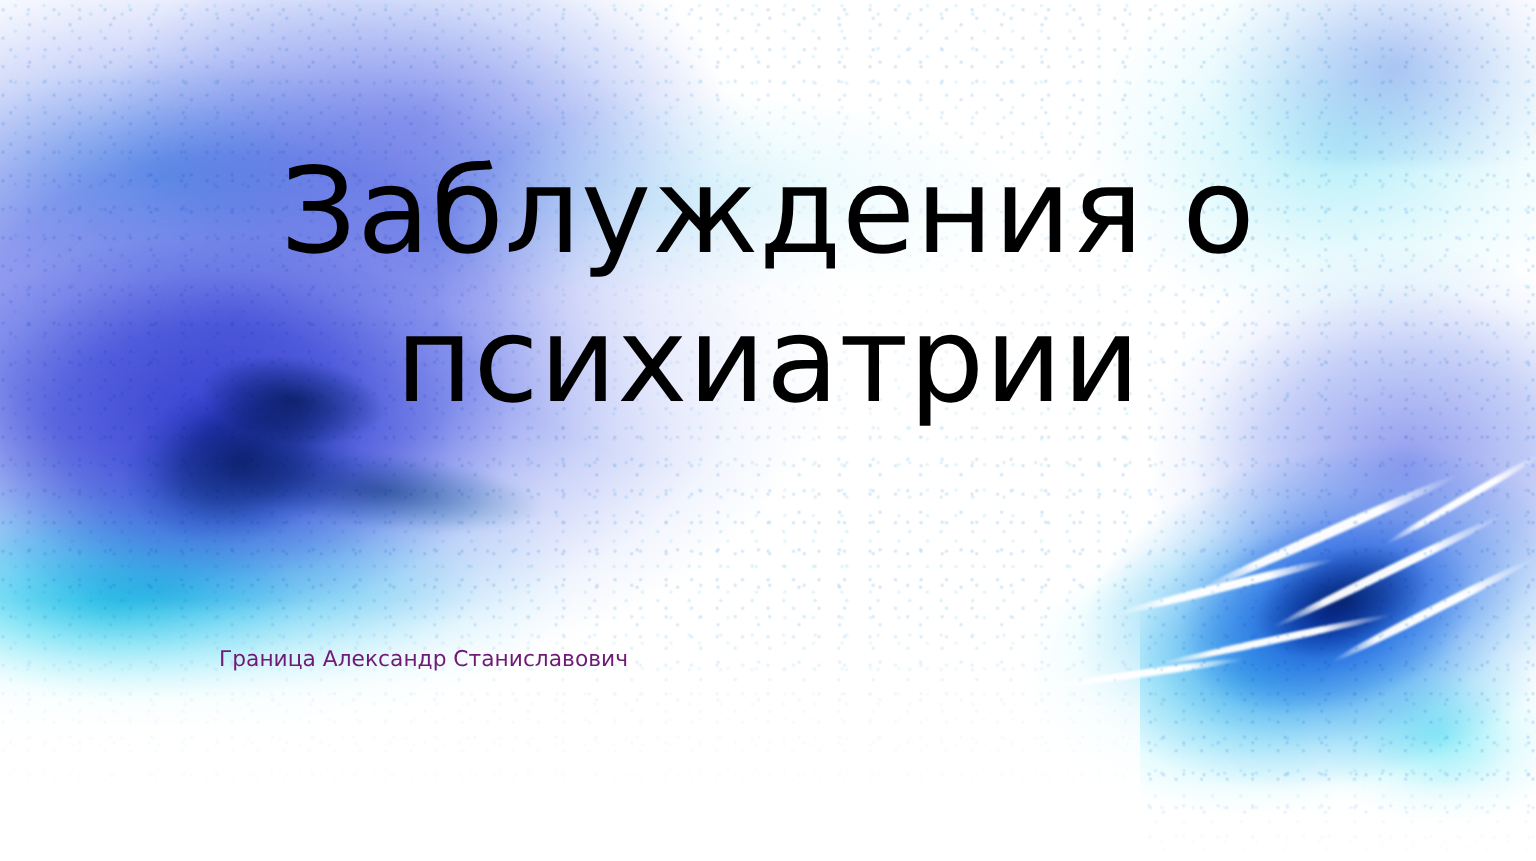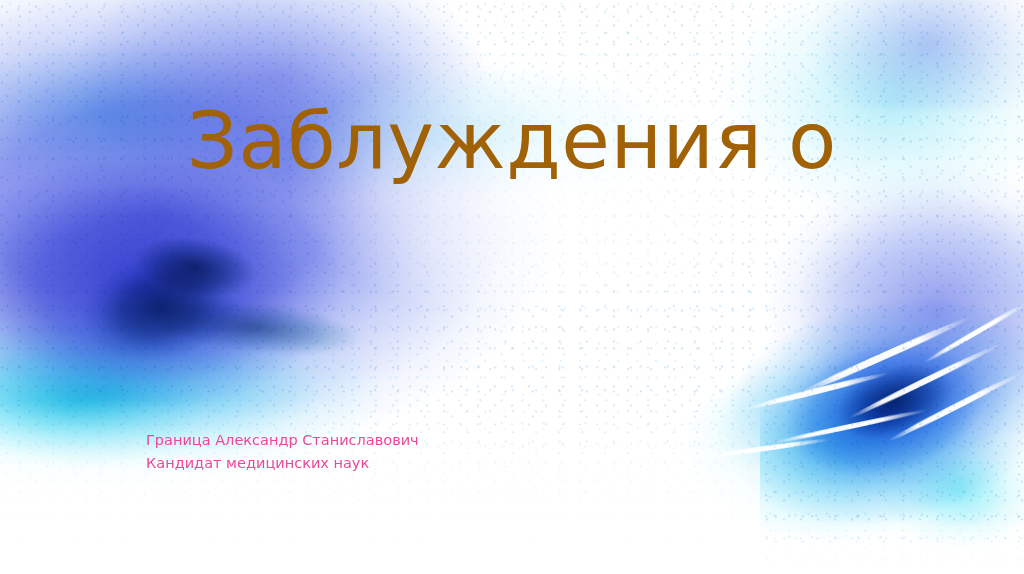--- a/index.html
+++ b/index.html
@@ -238,37 +238,37 @@
     width: 1024px;
     text-align: center;
   }
   .title-line {
     display: block;
     font-family: "DejaVu Sans", sans-serif;
     font-size: 79px;
     font-weight: 400;
     line-height: 1.25;
     letter-spacing: 0.5px;
-    color: #a16207;
+    color: #000000;
     white-space: nowrap;
   }
 
   #subtitle-block {
     position: absolute;
     left: 146px;
     top: 429px;
     text-align: left;
   }
   .subtitle-line {
     display: block;
     font-family: "DejaVu Sans", sans-serif;
     font-size: 14.5px;
     font-weight: 400;
     line-height: 23px;
-    color: #ec4899;
+    color: #701a75;
     white-space: nowrap;
   }
 </style>
 </head>
 <body>
 
 <div id="slide">
 
   <div id="bg">
 
@@ -306,21 +306,21 @@
     <div class="speckle"></div>
     <div class="veil-center"></div>
     <div class="veil-bottom"></div>
     <div class="veil-edge-b"></div>
   </div>
 
   <div id="content">
 
     <div id="title-block">
       <span class="title-line">Заблуждения о</span>
+      <span class="title-line">психиатрии</span>
     </div>
 
     <div id="subtitle-block">
       <span class="subtitle-line">Граница Александр Станиславович</span>
-      <span class="subtitle-line">Кандидат медицинских наук</span>
     </div>
 
   </div>
 </div>
 
 </body></html>

